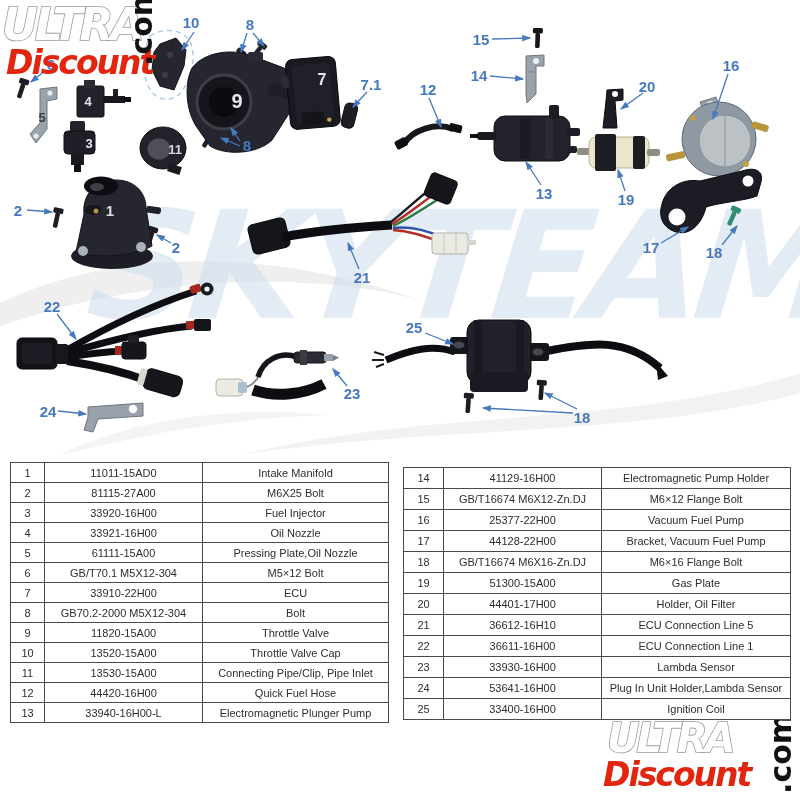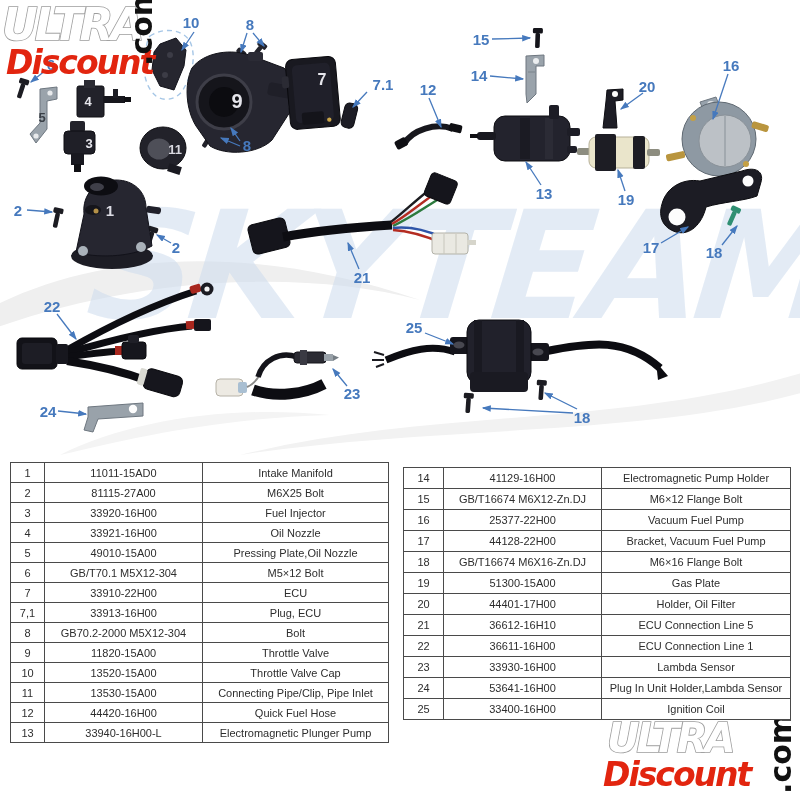--- a/index.html
+++ b/index.html
@@ -297,21 +297,21 @@
         <line x1="58" y1="411" x2="86" y2="414" stroke="#4679bd" stroke-width="1.3" marker-end="url(#ah)"></line>
         <line x1="347" y1="386" x2="333" y2="369" stroke="#4679bd" stroke-width="1.3" marker-end="url(#ah)"></line>
         <line x1="425" y1="333" x2="453" y2="344" stroke="#4679bd" stroke-width="1.3" marker-end="url(#ah)"></line>
         <line x1="573" y1="413" x2="483" y2="408" stroke="#4679bd" stroke-width="1.3" marker-end="url(#ah)"></line>
         <line x1="577" y1="409" x2="545" y2="393" stroke="#4679bd" stroke-width="1.3" marker-end="url(#ah)"></line>
       </svg>
 
     <div id="callout-layer">
         <div class="callout" style="left: 191px; top: 22px; color: rgb(70, 121, 189);">10</div>
         <div class="callout" style="left: 250px; top: 24px; color: rgb(70, 121, 189);">8</div>
-        <div class="callout" style="left: 371px; top: 84px; color: rgb(70, 121, 189); margin-left: 12px;">7.1</div>
+        <div class="callout" style="left: 371px; top: 84px; color: rgb(70, 121, 189);">7.1</div>
         <div class="callout" style="left: 51px; top: 64px; color: rgb(70, 121, 189);">6</div>
         <div class="callout" style="left: 18px; top: 210px; color: rgb(70, 121, 189);">2</div>
         <div class="callout" style="left: 176px; top: 247px; color: rgb(70, 121, 189);">2</div>
         <div class="callout" style="left: 247px; top: 145px; color: rgb(70, 121, 189);">8</div>
         <div class="callout" style="left: 428px; top: 89px; color: rgb(70, 121, 189);">12</div>
         <div class="callout" style="left: 481px; top: 39px; color: rgb(70, 121, 189);">15</div>
         <div class="callout" style="left: 479px; top: 75px; color: rgb(70, 121, 189);">14</div>
         <div class="callout" style="left: 544px; top: 193px; color: rgb(70, 121, 189);">13</div>
         <div class="callout" style="left: 647px; top: 86px; color: rgb(70, 121, 189);">20</div>
         <div class="callout" style="left: 626px; top: 199px; color: rgb(70, 121, 189);">19</div>
@@ -372,37 +372,32 @@
           <td>33920-16H00</td>
           <td>Fuel Injector</td>
         </tr>
         <tr>
           <td>4</td>
           <td>33921-16H00</td>
           <td>Oil Nozzle</td>
         </tr>
         <tr>
           <td>5</td>
-          <td>49010-15A00</td>
+          <td>61111-15A00</td>
           <td>Pressing Plate,Oil Nozzle</td>
         </tr>
         <tr>
           <td>6</td>
           <td>GB/T70.1 M5X12-304</td>
           <td>M5×12 Bolt</td>
         </tr>
         <tr>
           <td>7</td>
           <td>33910-22H00</td>
           <td>ECU</td>
-        </tr>
-        <tr>
-          <td>7,1</td>
-          <td>33913-16H00</td>
-          <td>Plug, ECU</td>
         </tr>
         <tr>
           <td>8</td>
           <td>GB70.2-2000 M5X12-304</td>
           <td>Bolt</td>
         </tr>
         <tr>
           <td>9</td>
           <td>11820-15A00</td>
           <td>Throttle Valve</td>

